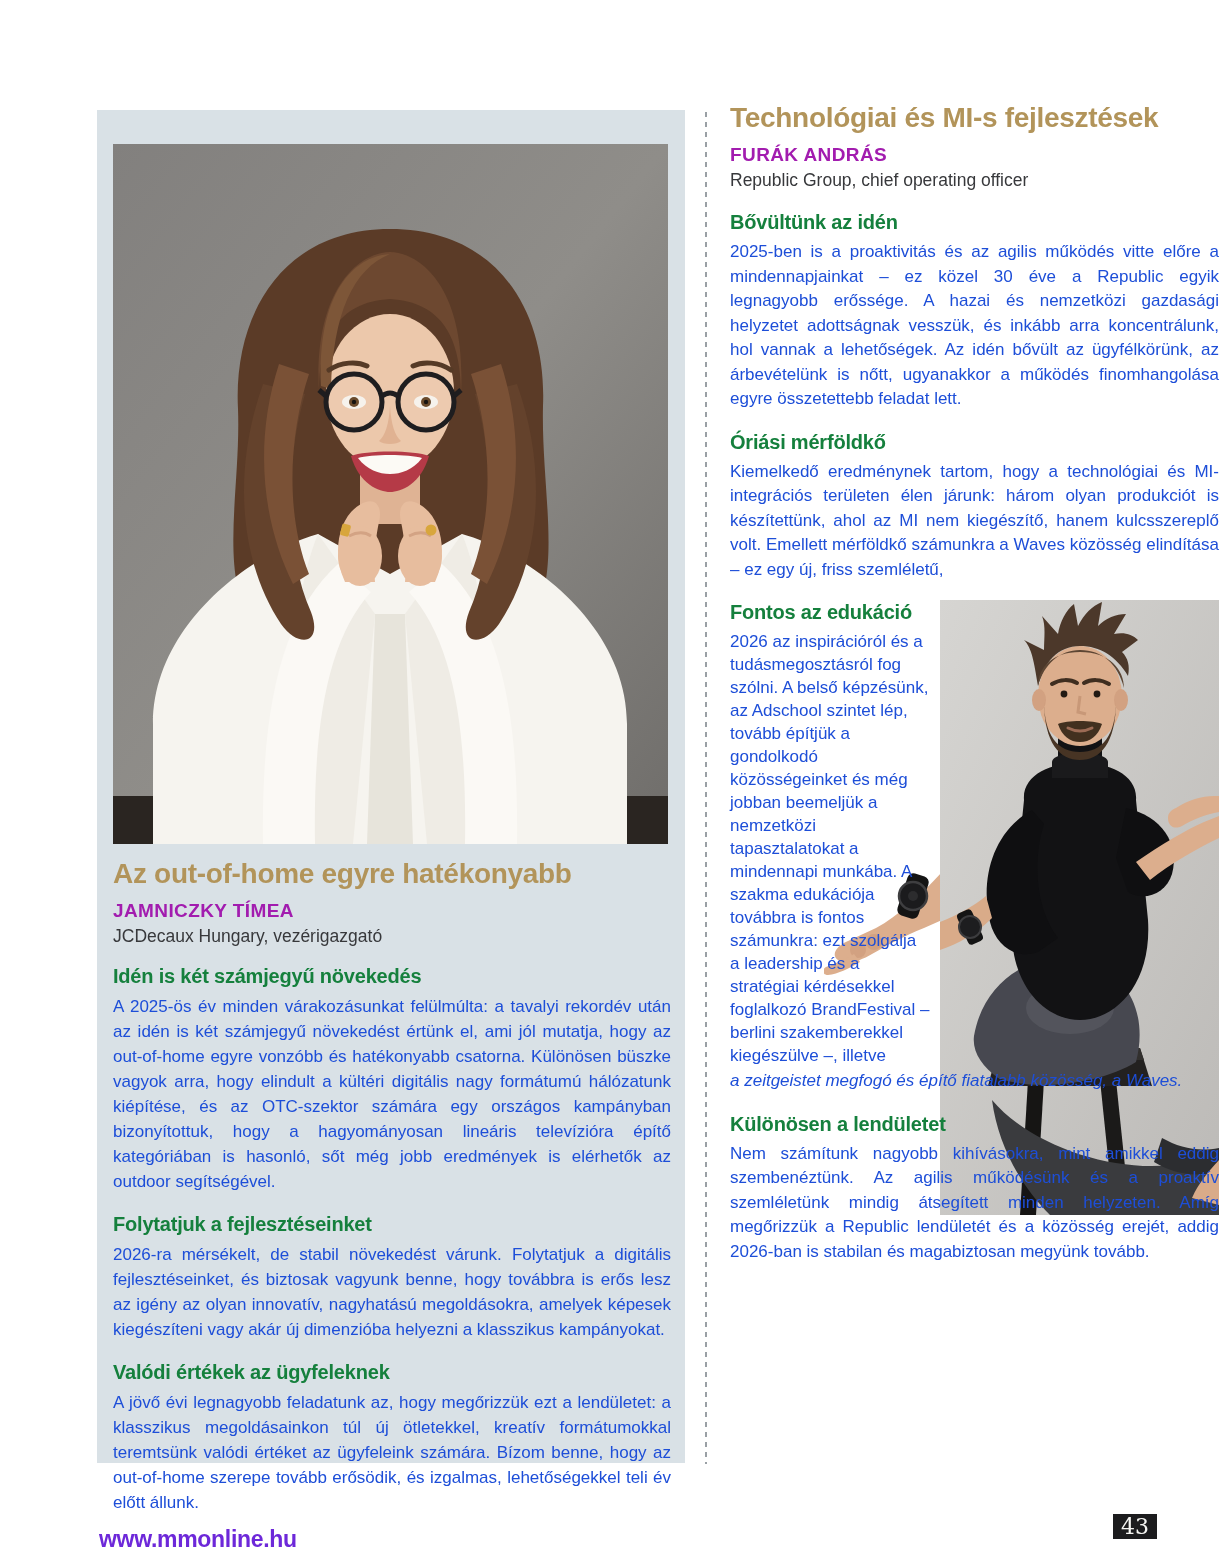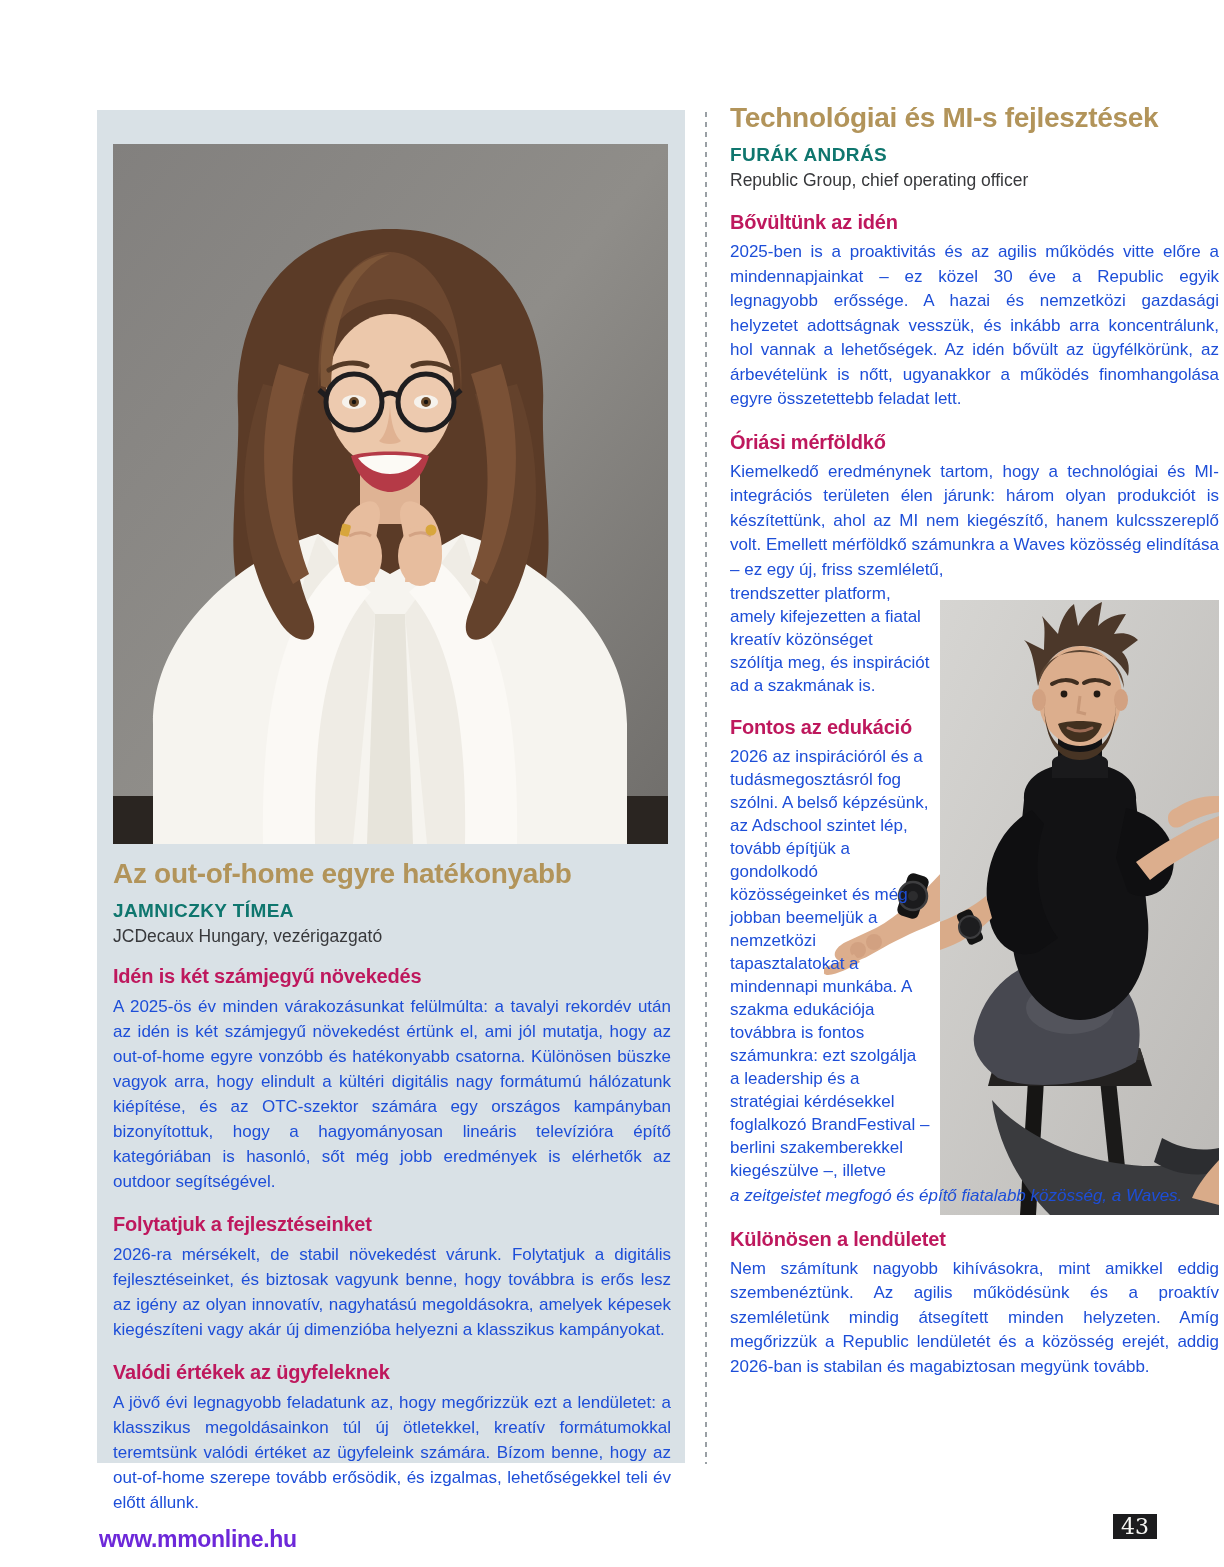--- a/index.html
+++ b/index.html
@@ -17,26 +17,26 @@
     padding: 34px 14px 0 16px;
   }
   .photo-frame { width: 555px; height: 700px; overflow: hidden; }
   .photo-frame svg { display: block; width: 100%; height: 100%; }
   .headline {
     font-size: 28px; line-height: 36px; font-weight: bold;
     color: #b2945a; letter-spacing: -0.3px; margin-top: 12px;
   }
   .author {
     font-size: 19px; line-height: 22px; font-weight: bold;
-    color: #0f766e; letter-spacing: 0.4px; margin-top: 8px;
+    color: #a21caf; letter-spacing: 0.4px; margin-top: 8px;
   }
   .role { font-size: 17.5px; line-height: 23px; color: #37383b; margin-top: 3px; }
   .sec-h {
     font-size: 20px; line-height: 25px; font-weight: bold;
-    color: #be185d; margin: 16px 0 5px 0; letter-spacing: -0.2px;
+    color: #15803d; margin: 16px 0 5px 0; letter-spacing: -0.2px;
   }
   .body-text {
     font-size: 17px; line-height: 25px; color: #1d4ed8;
     text-align: justify;
   }
   .body-text + .sec-h { margin-top: 18px; }
   
   .divider {
     position: absolute; left: 705px; top: 112px; width: 2px; height: 1352px;
     background: repeating-linear-gradient(to bottom, #9aa0a5 0 5px, transparent 5px 10px);
@@ -208,21 +208,20 @@
   <main class="right-col">
     <h1 class="headline">Technológiai és MI-s fejlesztések</h1>
     <div class="author">FURÁK ANDRÁS</div>
     <div class="role">Republic Group, chief operating officer</div>
 
     <h2 class="sec-h">Bővültünk az idén</h2>
     <p class="body-text">2025-ben is a proaktivitás és az agilis működés vitte előre a mindennapjainkat – ez közel 30 éve a Republic egyik legnagyobb erőssége. A hazai és nemzetközi gazdasági helyzetet adottságnak vesszük, és inkább arra koncentrálunk, hol vannak a lehetőségek. Az idén bővült az ügyfélkörünk, az árbevételünk is nőtt, ugyanakkor a működés finomhangolása egyre összetettebb feladat lett.</p>
 
     <h2 class="sec-h">Óriási mérföldkő</h2>
     <p class="body-text">Kiemelkedő eredménynek tartom, hogy a technológiai és MI-integrációs területen élen járunk: három olyan produkciót is készítettünk, ahol az MI nem kiegészítő, hanem kulcsszereplő volt. Emellett mérföldkő számunkra a Waves közösség elindítása – ez egy új, friss szemléletű,</p>
-    <p class="body-text narrow">trendszetter platform, amely kifejezetten a fiatal kreatív közönséget szólítja meg, és inspirációt ad a szakmának is.</p>
 
     <h2 class="sec-h">Fontos az edukáció</h2>
     <p class="body-text narrow">2026 az inspirációról és a tudásmegosztásról fog szólni. A belső képzésünk, az Adschool szintet lép, tovább építjük a gondolkodó közösségeinket és még jobban beemeljük a nemzetközi tapasztalatokat a mindennapi munkába. A szakma edukációja továbbra is fontos számunkra: ezt szolgálja a leadership és a stratégiai kérdésekkel foglalkozó BrandFestival – berlini szakemberekkel kiegészülve –, illetve</p>
     <p class="body-text after-wrap">a zeitgeistet megfogó és építő fiatalabb közösség, a Waves.</p>
 
     <h2 class="sec-h">Különösen a lendületet</h2>
     <p class="body-text">Nem számítunk nagyobb kihívásokra, mint amikkel eddig szembenéztünk. Az agilis működésünk és a proaktív szemléletünk mindig átsegített minden helyzeten. Amíg megőrizzük a Republic lendületét és a közösség erejét, addig 2026-ban is stabilan és magabiztosan megyünk tovább.</p>
   </main>
 
   <div class="footer-url">www.mmonline.hu</div>

